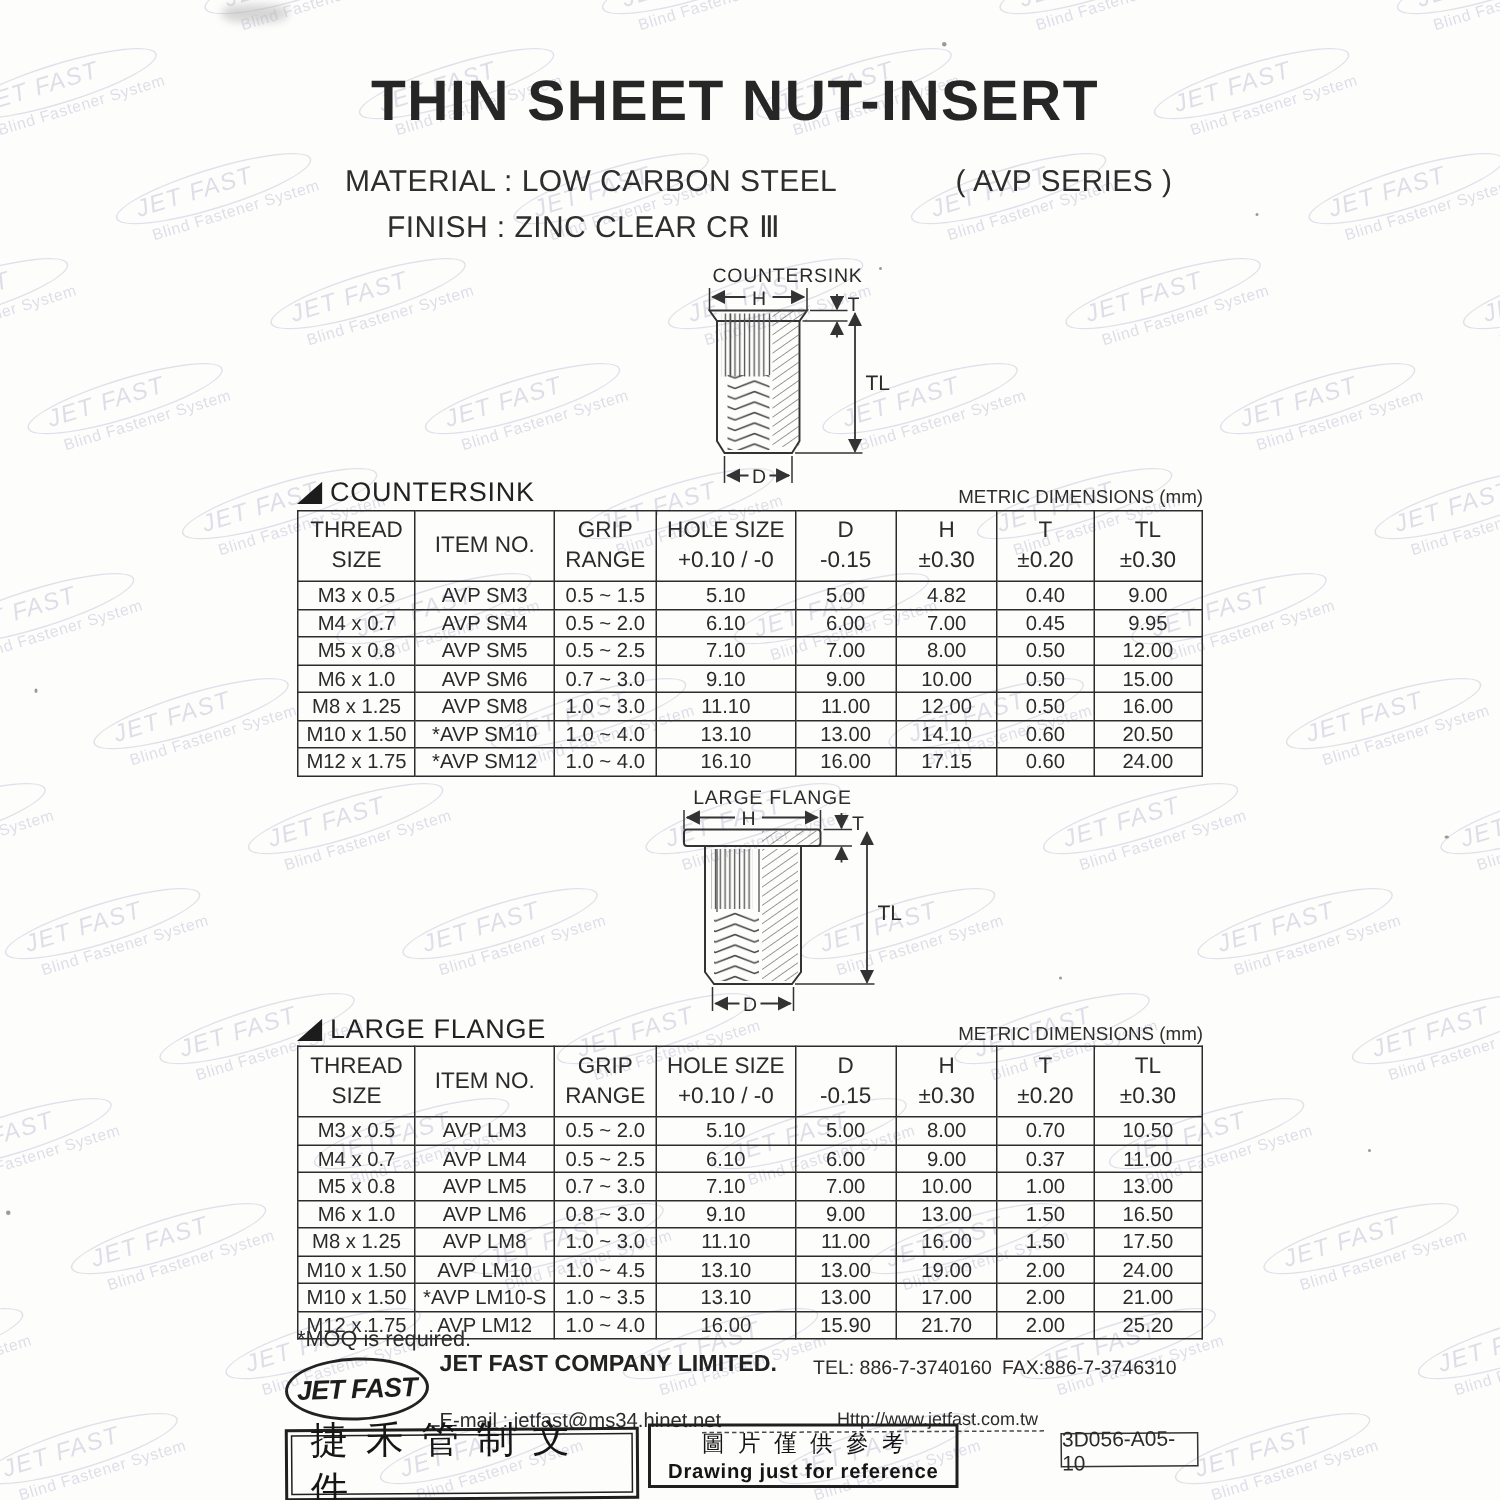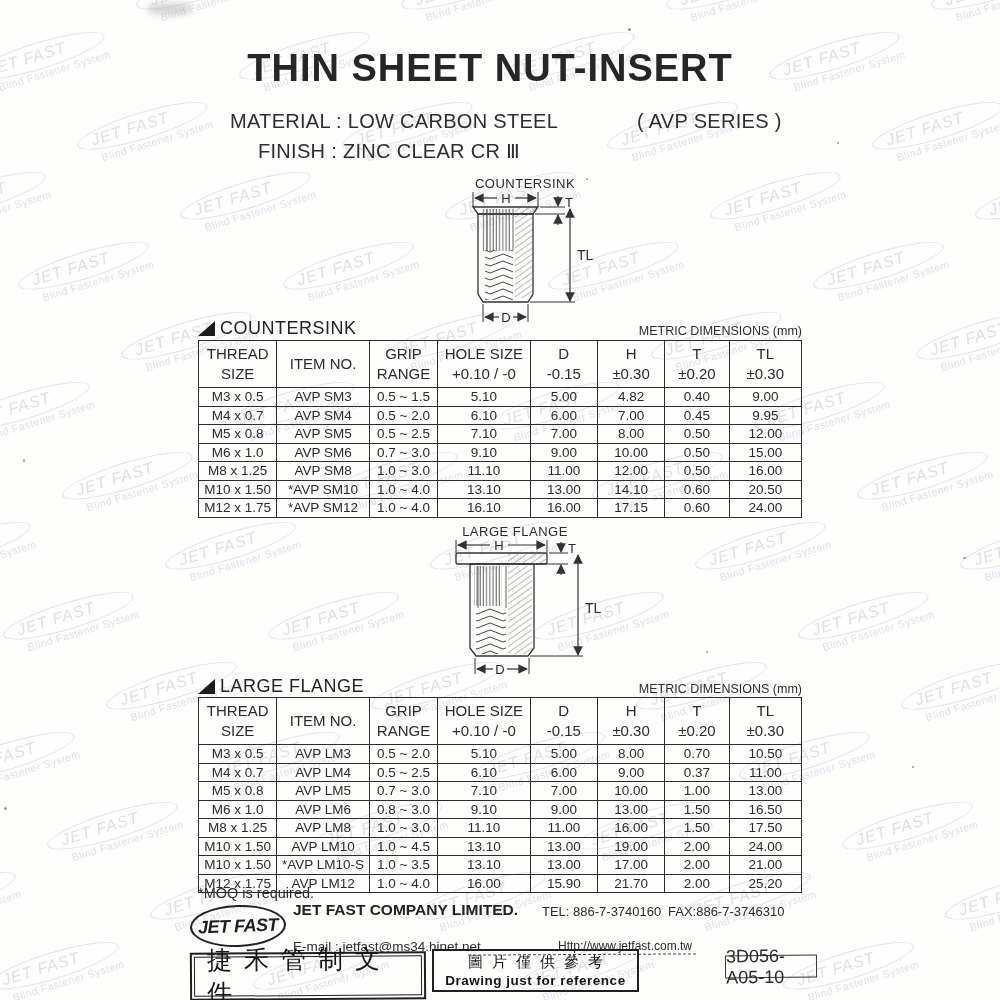--- a/index.html
+++ b/index.html
@@ -53,21 +53,21 @@
   .stamp-cn{position:absolute;left:190px;top:952px;width:228px;height:40px;border:2.5px solid #1f1f1f;
             padding:2px;transform:rotate(-.4deg);}
   .stamp-cn-inner{width:100%;height:100%;border:1px solid #1f1f1f;box-sizing:border-box;display:flex;
             align-items:center;justify-content:center;font-family:"DejaVu Serif","Liberation Serif",serif;
             font-size:25px;letter-spacing:12px;padding-left:12px;box-sizing:border-box;color:#161616;}
   .stamp-ref{position:absolute;left:432px;top:949px;width:207px;height:43px;border:2px solid #1f1f1f;
              box-sizing:border-box;display:flex;flex-direction:column;align-items:center;justify-content:center;color:#141414;}
   .stamp-ref .cn{font-family:"DejaVu Serif","Liberation Serif",serif;font-size:15px;letter-spacing:9px;padding-left:9px;}
   .stamp-ref .en{font-size:13.5px;font-weight:bold;letter-spacing:.5px;margin-top:1px;}
   .doc-no{position:absolute;left:707px;top:955px;width:90px;height:21px;border:1.5px solid #333;
-          display:flex;align-items:center;justify-content:center;font-size:18px;transform:rotate(-.5deg);margin-left:18px;}
+          display:flex;align-items:center;justify-content:center;font-size:14px;transform:rotate(-.5deg);}
   
   .speck{position:absolute;background:#9a9a9a;border-radius:50%;}
   .smudge{position:absolute;left:148px;top:3px;width:44px;height:12px;background:#b5b5b5;
           filter:blur(3px);opacity:.55;border-radius:40%;}
 </style>
 </head>
 <body>
 
 <div class="page">
   <div id="watermarks">

